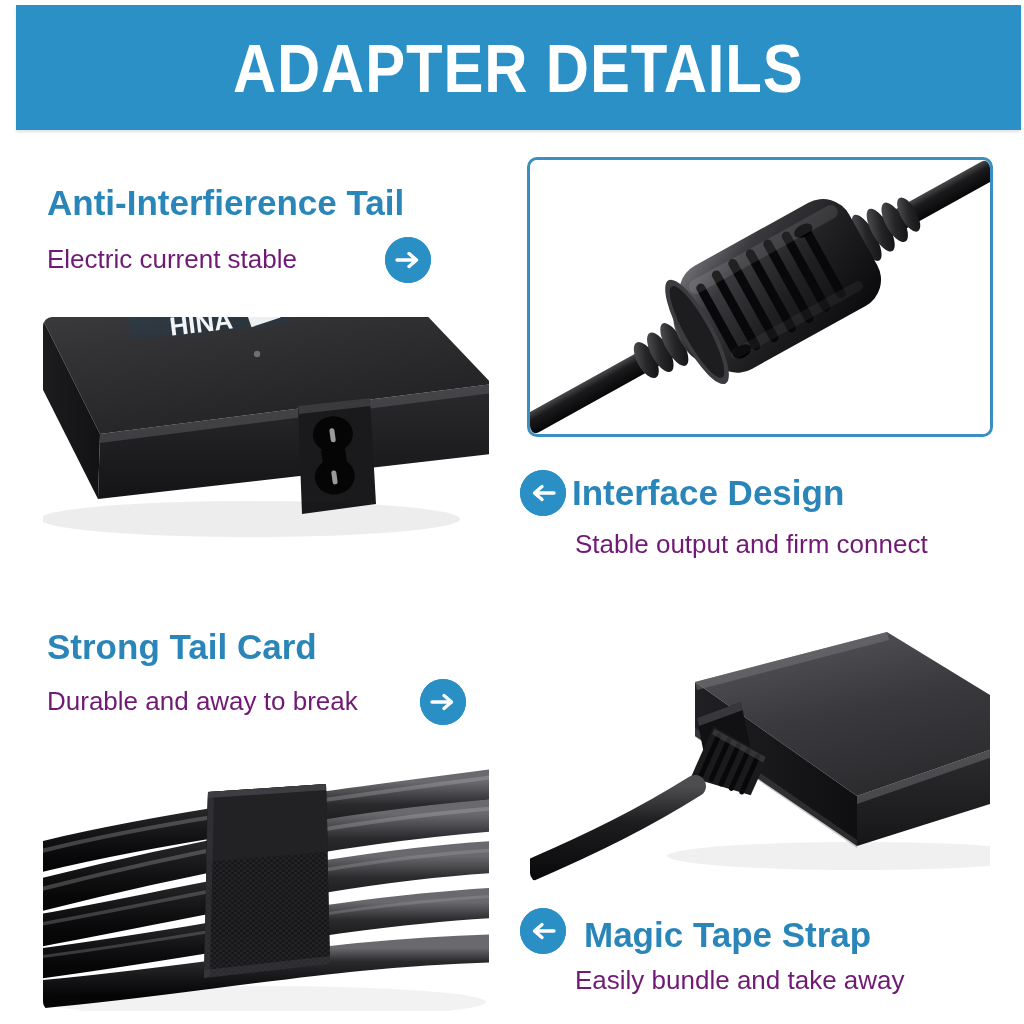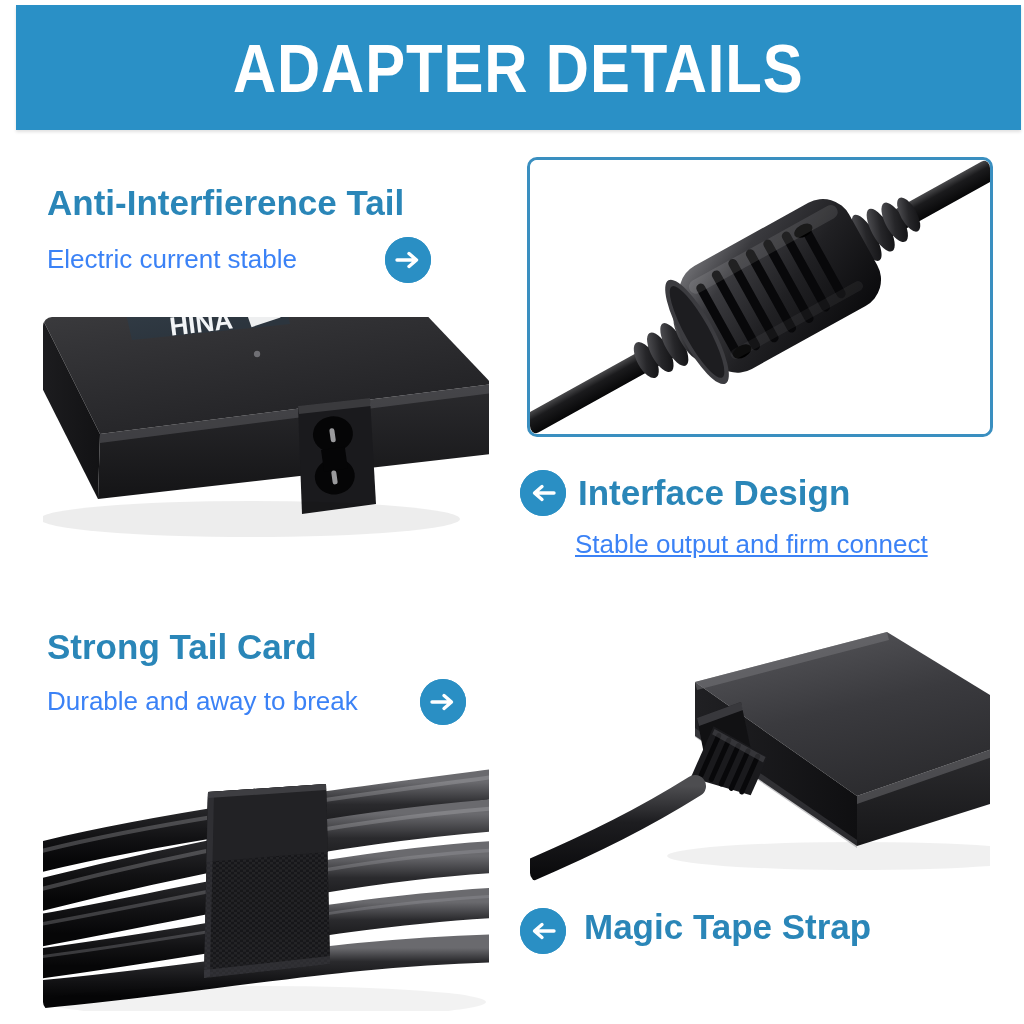--- a/index.html
+++ b/index.html
@@ -55,21 +55,21 @@
     position: absolute;
   }
   .tb-head {
     color: #2a86b8;
     font-weight: bold;
     font-size: 35px;
     line-height: 1.1;
     white-space: nowrap;
   }
   .tb-sub {
-    color: #3b82f6;
+    color: #701a75;
     font-size: 26px;
     line-height: 1.1;
     white-space: nowrap;
   }
   .tb-row {
     display: flex;
     align-items: center;
   }
 
   
@@ -84,31 +84,31 @@
   .arrow-circle svg { display: block; }
 
   
   #block-ring { left: 47px; top: 184px; width: 445px; }
   #block-ring .tb-head { margin-bottom: 14px; }
   #block-ring .tb-row { justify-content: flex-start; }
   #block-ring .arrow-circle { margin-left: 88px; }
 
   
   #block-interface { left: 520px; top: 470px; width: 500px; }
-  #block-interface .tb-row-head { display: flex; align-items: center; gap: 12px; }
-  #block-interface .tb-sub { margin-top: 14px; margin-left: 55px; text-decoration: underline; }
+  #block-interface .tb-row-head { display: flex; align-items: center; gap: 6px; }
+  #block-interface .tb-sub { margin-top: 14px; margin-left: 55px; }
 
   
   #block-tail { left: 47px; top: 628px; width: 445px; }
   #block-tail .tb-head { margin-bottom: 12px; }
   #block-tail .arrow-circle { margin-left: 62px; }
 
   
   #block-strap { left: 520px; top: 908px; width: 500px; }
-  #block-strap .tb-row-head { display: flex; align-items: flex-start; gap: 18px; }
+  #block-strap .tb-row-head { display: flex; align-items: flex-end; gap: 18px; }
   #block-strap .tb-sub { margin-top: 12px; margin-left: 55px; }
 
   
   .photo-frame {
     position: absolute;
     border: 3px solid #3a8fc0;
     border-radius: 10px;
     background: #ffffff;
     box-sizing: border-box;
   }
@@ -173,20 +173,21 @@
   <div class="textblock" id="block-strap">
     <div class="tb-row-head">
       <div class="arrow-circle">
         <svg class="art" width="46" height="46" viewBox="0 0 46 46">
           <circle cx="23" cy="23" r="23" fill="#2a8fc4"></circle>
           <path d="M34 23 H16 M22 16.5 L14.5 23 L22 29.5" fill="none" stroke="#ffffff" stroke-width="3.4" stroke-linecap="round" stroke-linejoin="round"></path>
         </svg>
       </div>
       <div class="tb-head">Magic Tape Strap</div>
     </div>
+    <div class="tb-sub">Easily bundle and take away</div>
   </div>
 
   <div class="photo-frame" id="frame-ferrite">
     <div class="shot">
       <svg class="art" width="460" height="274" viewBox="0 0 460 274">
         <defs>
           <linearGradient id="cableG" x1="0" y1="0" x2="0" y2="1">
             <stop offset="0%" stop-color="#4a4a4c"></stop>
             <stop offset="35%" stop-color="#1b1b1d"></stop>
             <stop offset="100%" stop-color="#070708"></stop>

